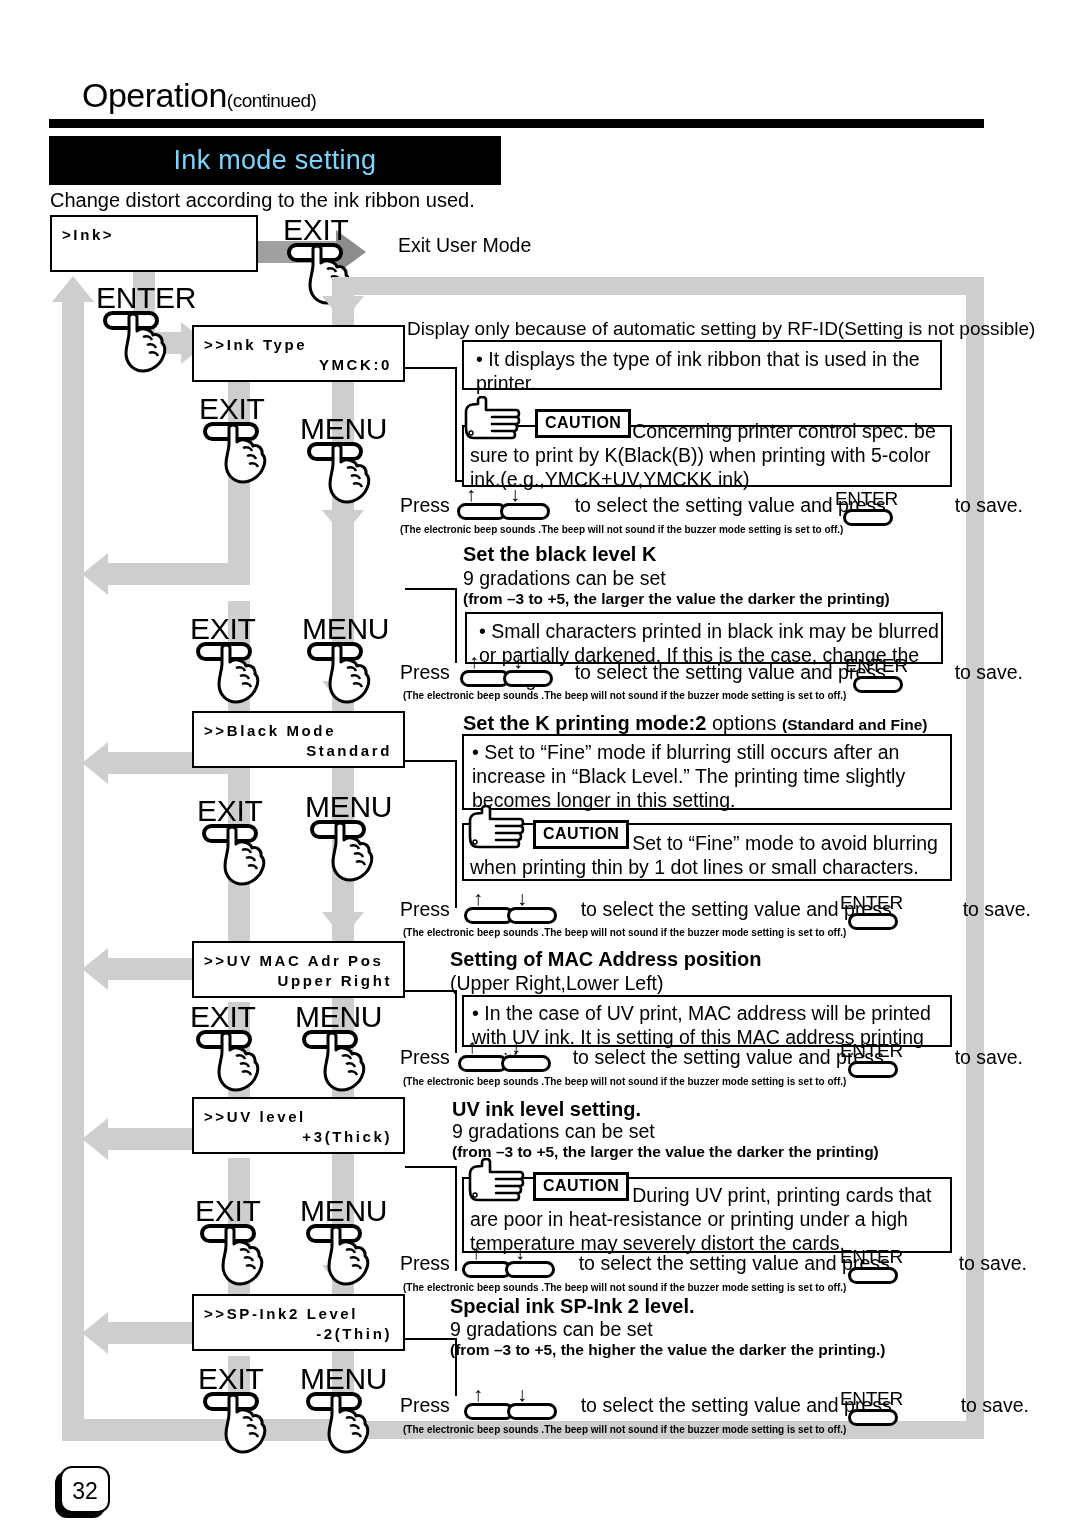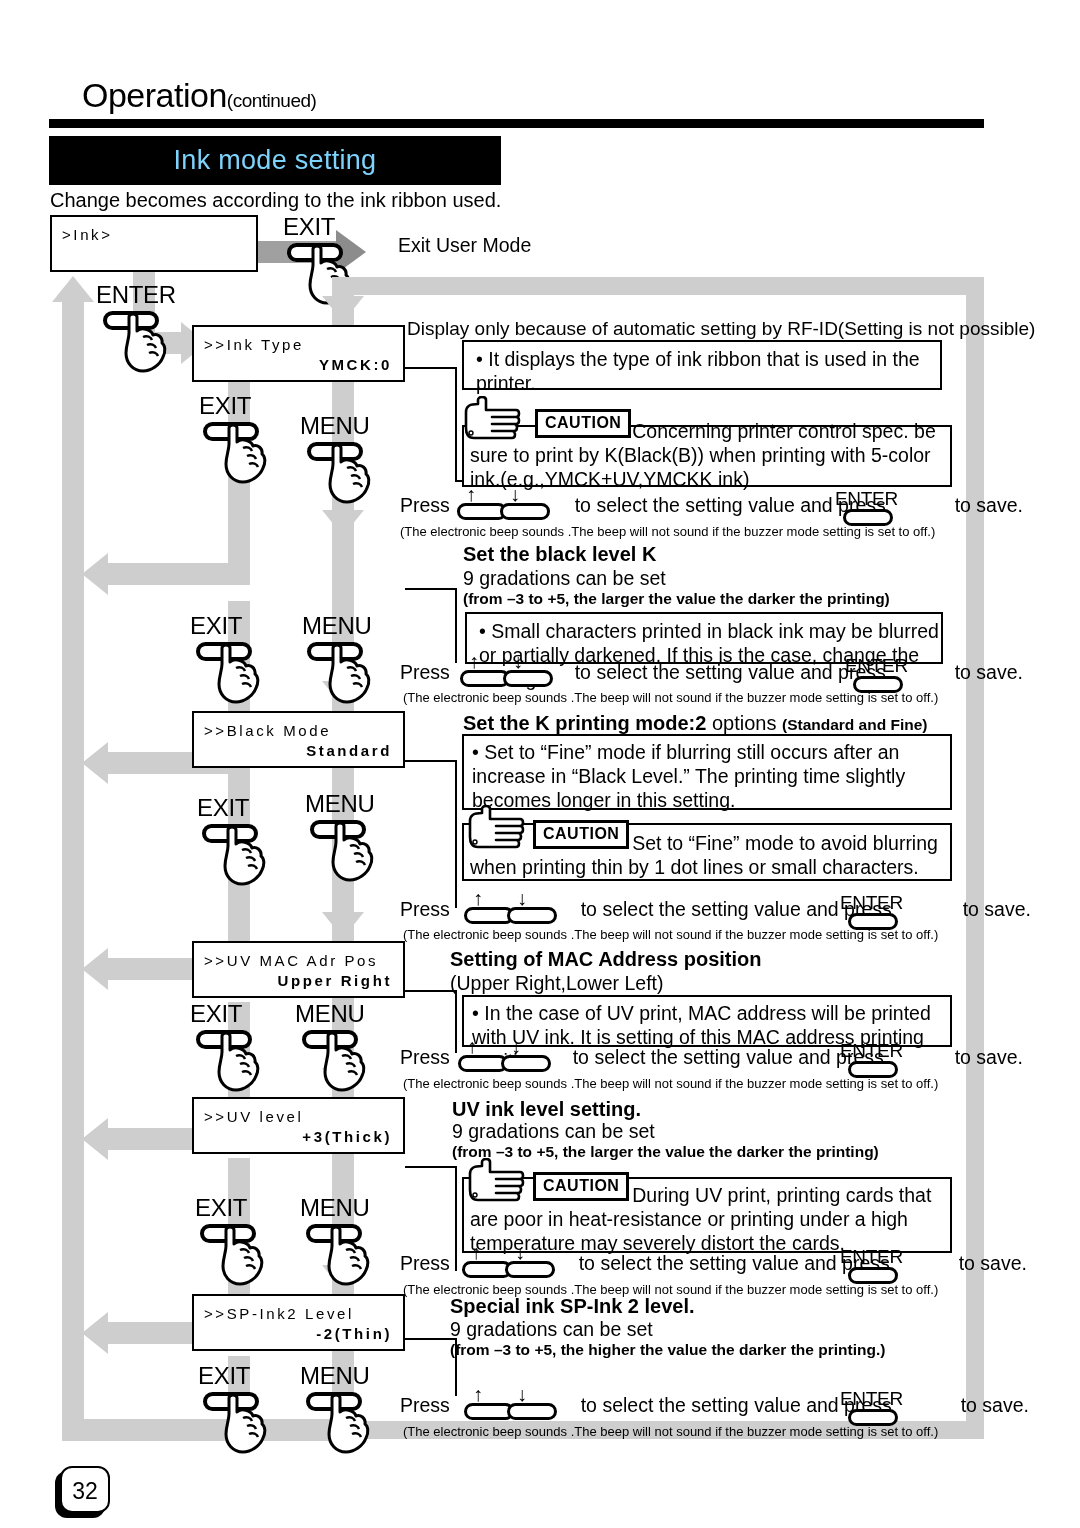--- a/index.html
+++ b/index.html
@@ -31,38 +31,38 @@
             border-right:21px solid transparent; border-bottom:26px solid #cecece; }
   .tri-left { position:absolute; width:0; height:0; border-top:21px solid transparent;
               border-bottom:21px solid transparent; border-right:26px solid #cecece; }
   .tri-right { position:absolute; width:0; height:0; border-top:21px solid transparent;
                border-bottom:21px solid transparent; border-left:26px solid #cecece; }
   .tri-right-dk { position:absolute; width:0; height:0; border-top:22px solid transparent;
                border-bottom:22px solid transparent; border-left:30px solid #8c8c8c; }
 
   
   .lcd { position:absolute; border:2.5px solid #000; background:#fff; }
-  .lcd .l1 { position:absolute; left:10px; top:9px; font-size:15px; font-weight:normal;
+  .lcd .l1 { position:absolute; left:10px; top:9px; font-size:15px; font-weight:bold;
              letter-spacing:2.6px; font-family:"Liberation Sans", sans-serif; }
   .lcd .l2 { position:absolute; right:11px; bottom:7px; font-size:15px; font-weight:bold;
              letter-spacing:2.6px; }
 
   
-  .btnlbl { position:absolute; font-size:24px; letter-spacing:-0.3px; }
+  .btnlbl { position:absolute; font-size:30px; letter-spacing:-0.3px; }
   .cap { position:absolute; width:56px; height:19px; border:4px solid #000;
          border-radius:11px; background:#fff; }
   .cap.sm { width:50px; height:17px; border-width:3.5px; border-radius:10px; }
   .hand { position:absolute; width:62px; height:64px; }
 
   
   .tbox { position:absolute; border:2px solid #000; background:#fff; }
   .hd-b { position:absolute; font-size:20px; font-weight:bold; }
   .txt { position:absolute; font-size:19.5px; line-height:24px; }
   .txt-s { position:absolute; font-size:15.5px; font-weight:bold; line-height:19px; }
-  .beep { position:absolute; font-size:13px; font-weight:normal; white-space:nowrap; }
+  .beep { position:absolute; font-size:10px; font-weight:bold; white-space:nowrap; }
 
   
   .ln { position:absolute; background:#000; }
 
   
   .caution-box { position:absolute; border:2px solid #000; background:#fff; }
   .caution-tag { position:absolute; border:3.5px solid #000; background:#fff;
                  font-size:16px; font-weight:bold; letter-spacing:0.5px;
                  padding:2px 7px 3px 7px; z-index:4; }
   .hand-icon { position:absolute; z-index:5; }
@@ -80,21 +80,21 @@
 
 <div class="page">
 
   <div class="hdr-title">
     <span>Operation</span><span class="cont">(continued)</span>
   </div>
   <div class="hdr-rule"></div>
   <div class="sect-bar">
     <span>Ink mode setting</span>
   </div>
-  <div class="lead">Change becomes according to the ink ribbon used.</div>
+  <div class="lead">Change distort according to the ink ribbon used.</div>
 
   <div class="g" style="left:325px;top:277px;width:659px;height:18px;"></div>
   <div class="g" style="left:966px;top:277px;width:18px;height:1162px;"></div>
   <div class="g" style="left:325px;top:1421px;width:659px;height:18px;"></div>
   <div class="g" style="left:325px;top:277px;width:18px;height:22px;"></div>
 
   <div class="lcd" style="left:50px;top:215px;width:208px;height:57px;">
     <span class="l1">&gt;Ink&gt;</span>
   </div>
 

